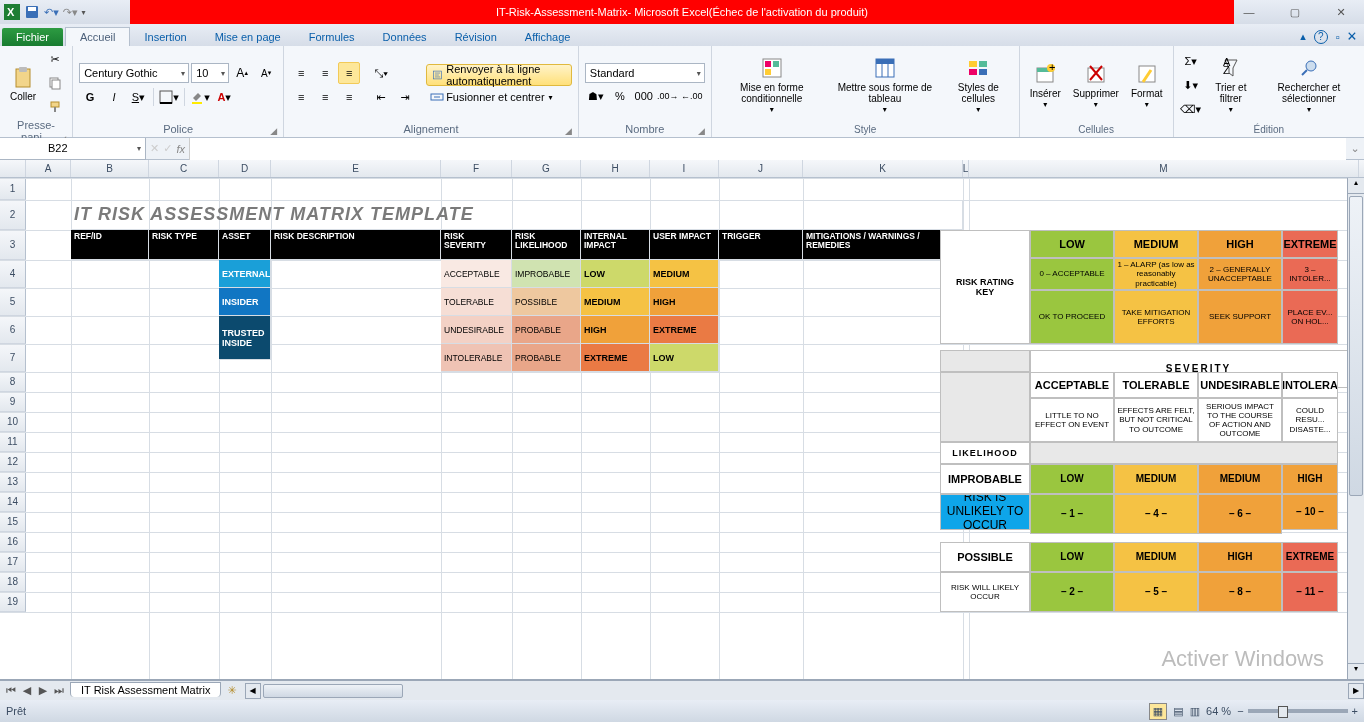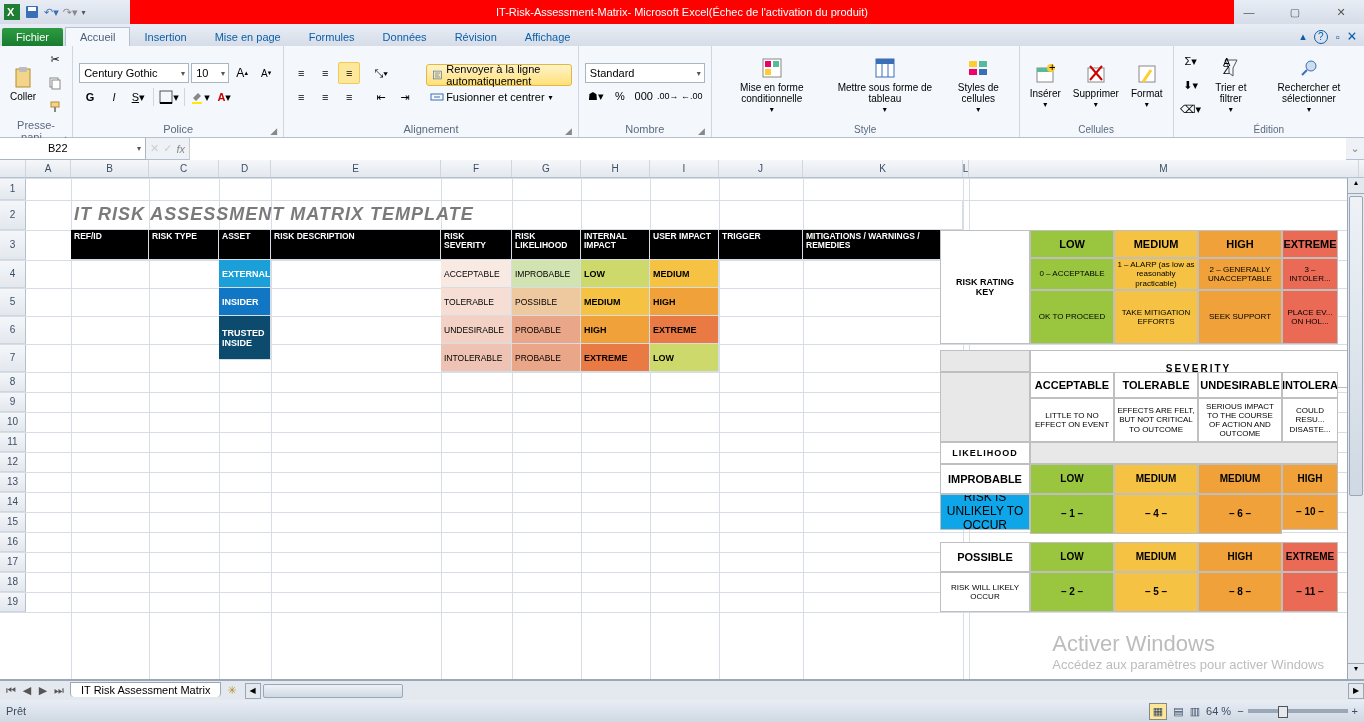--- a/index.html
+++ b/index.html
@@ -593,14 +593,13 @@
     <div class="zoom">
         <span>−</span>
         <div class="track"></div>
         <span>+</span>
       </div>
   </div>
 </div>
 
 <div class="watermark">
   <div>Activer Windows</div>
-  <div style="font-size:13px">Accédez aux paramètres pour activer Windows</div>
 </div>
 
 </body></html>

